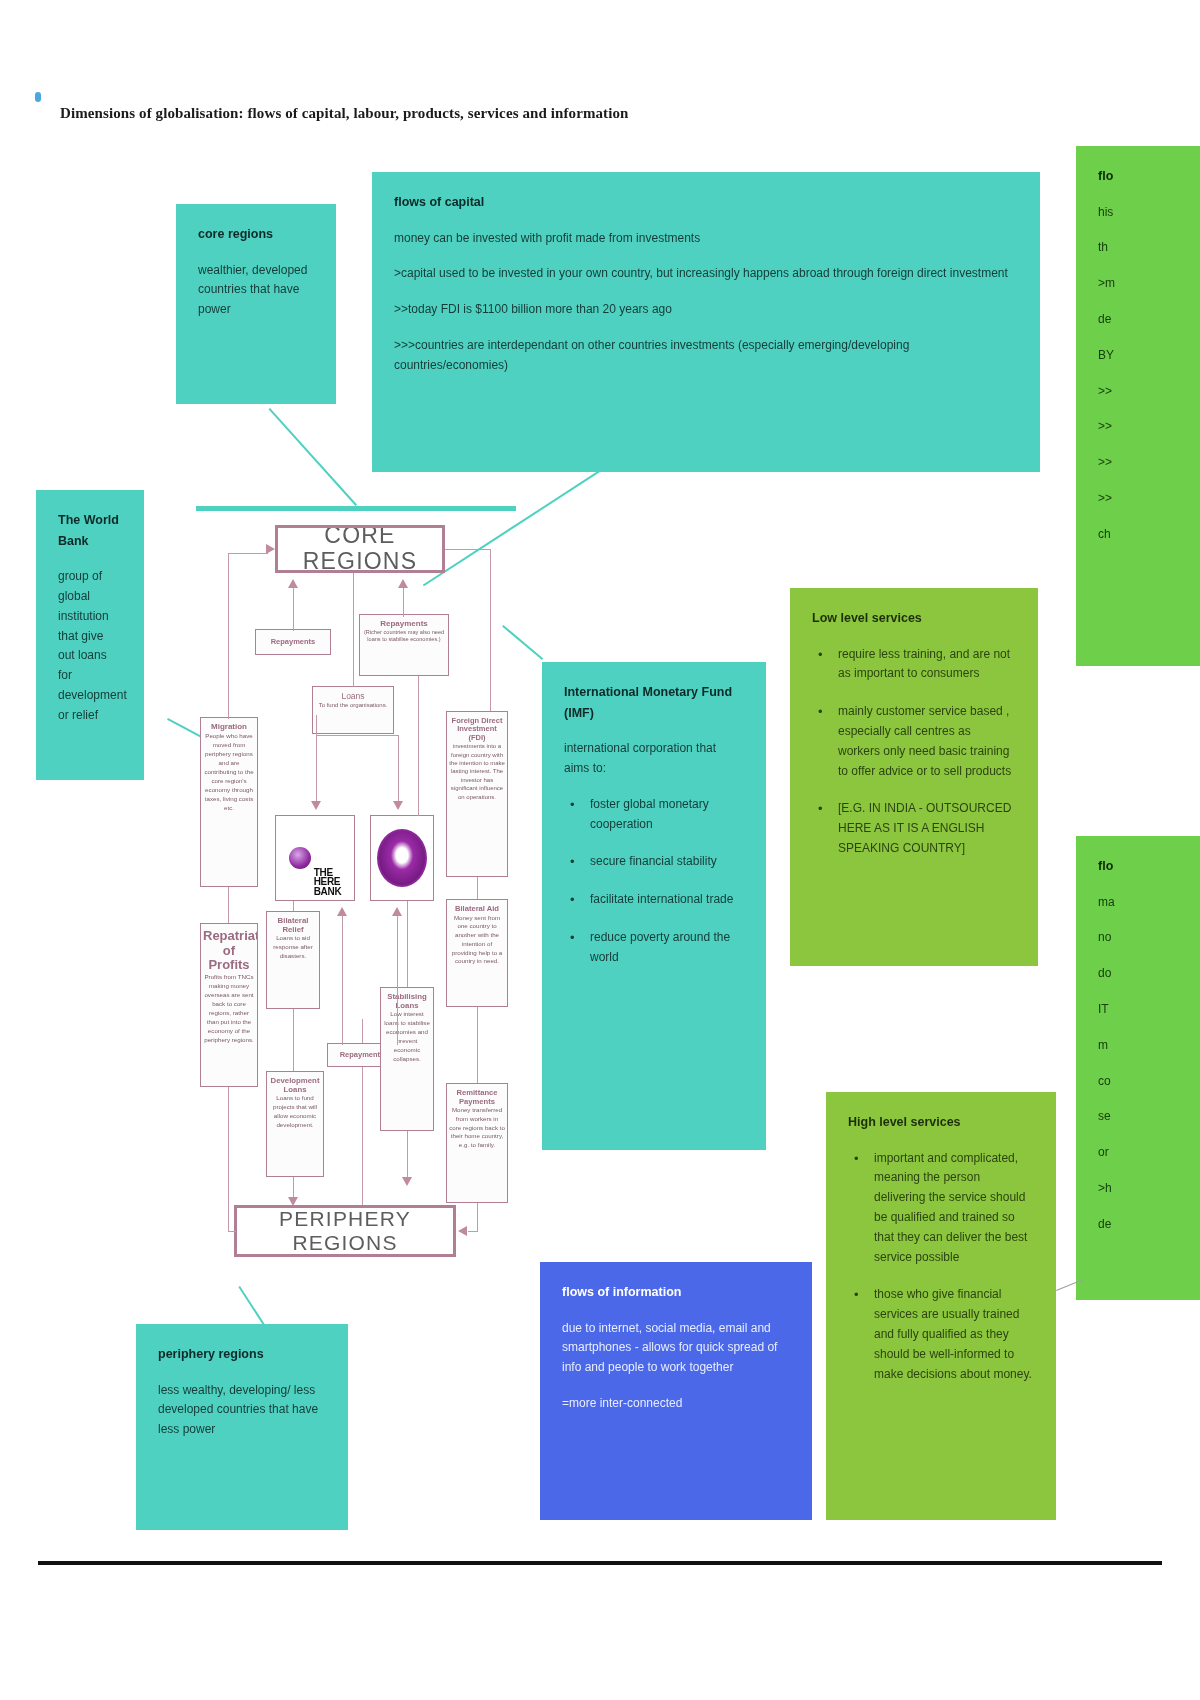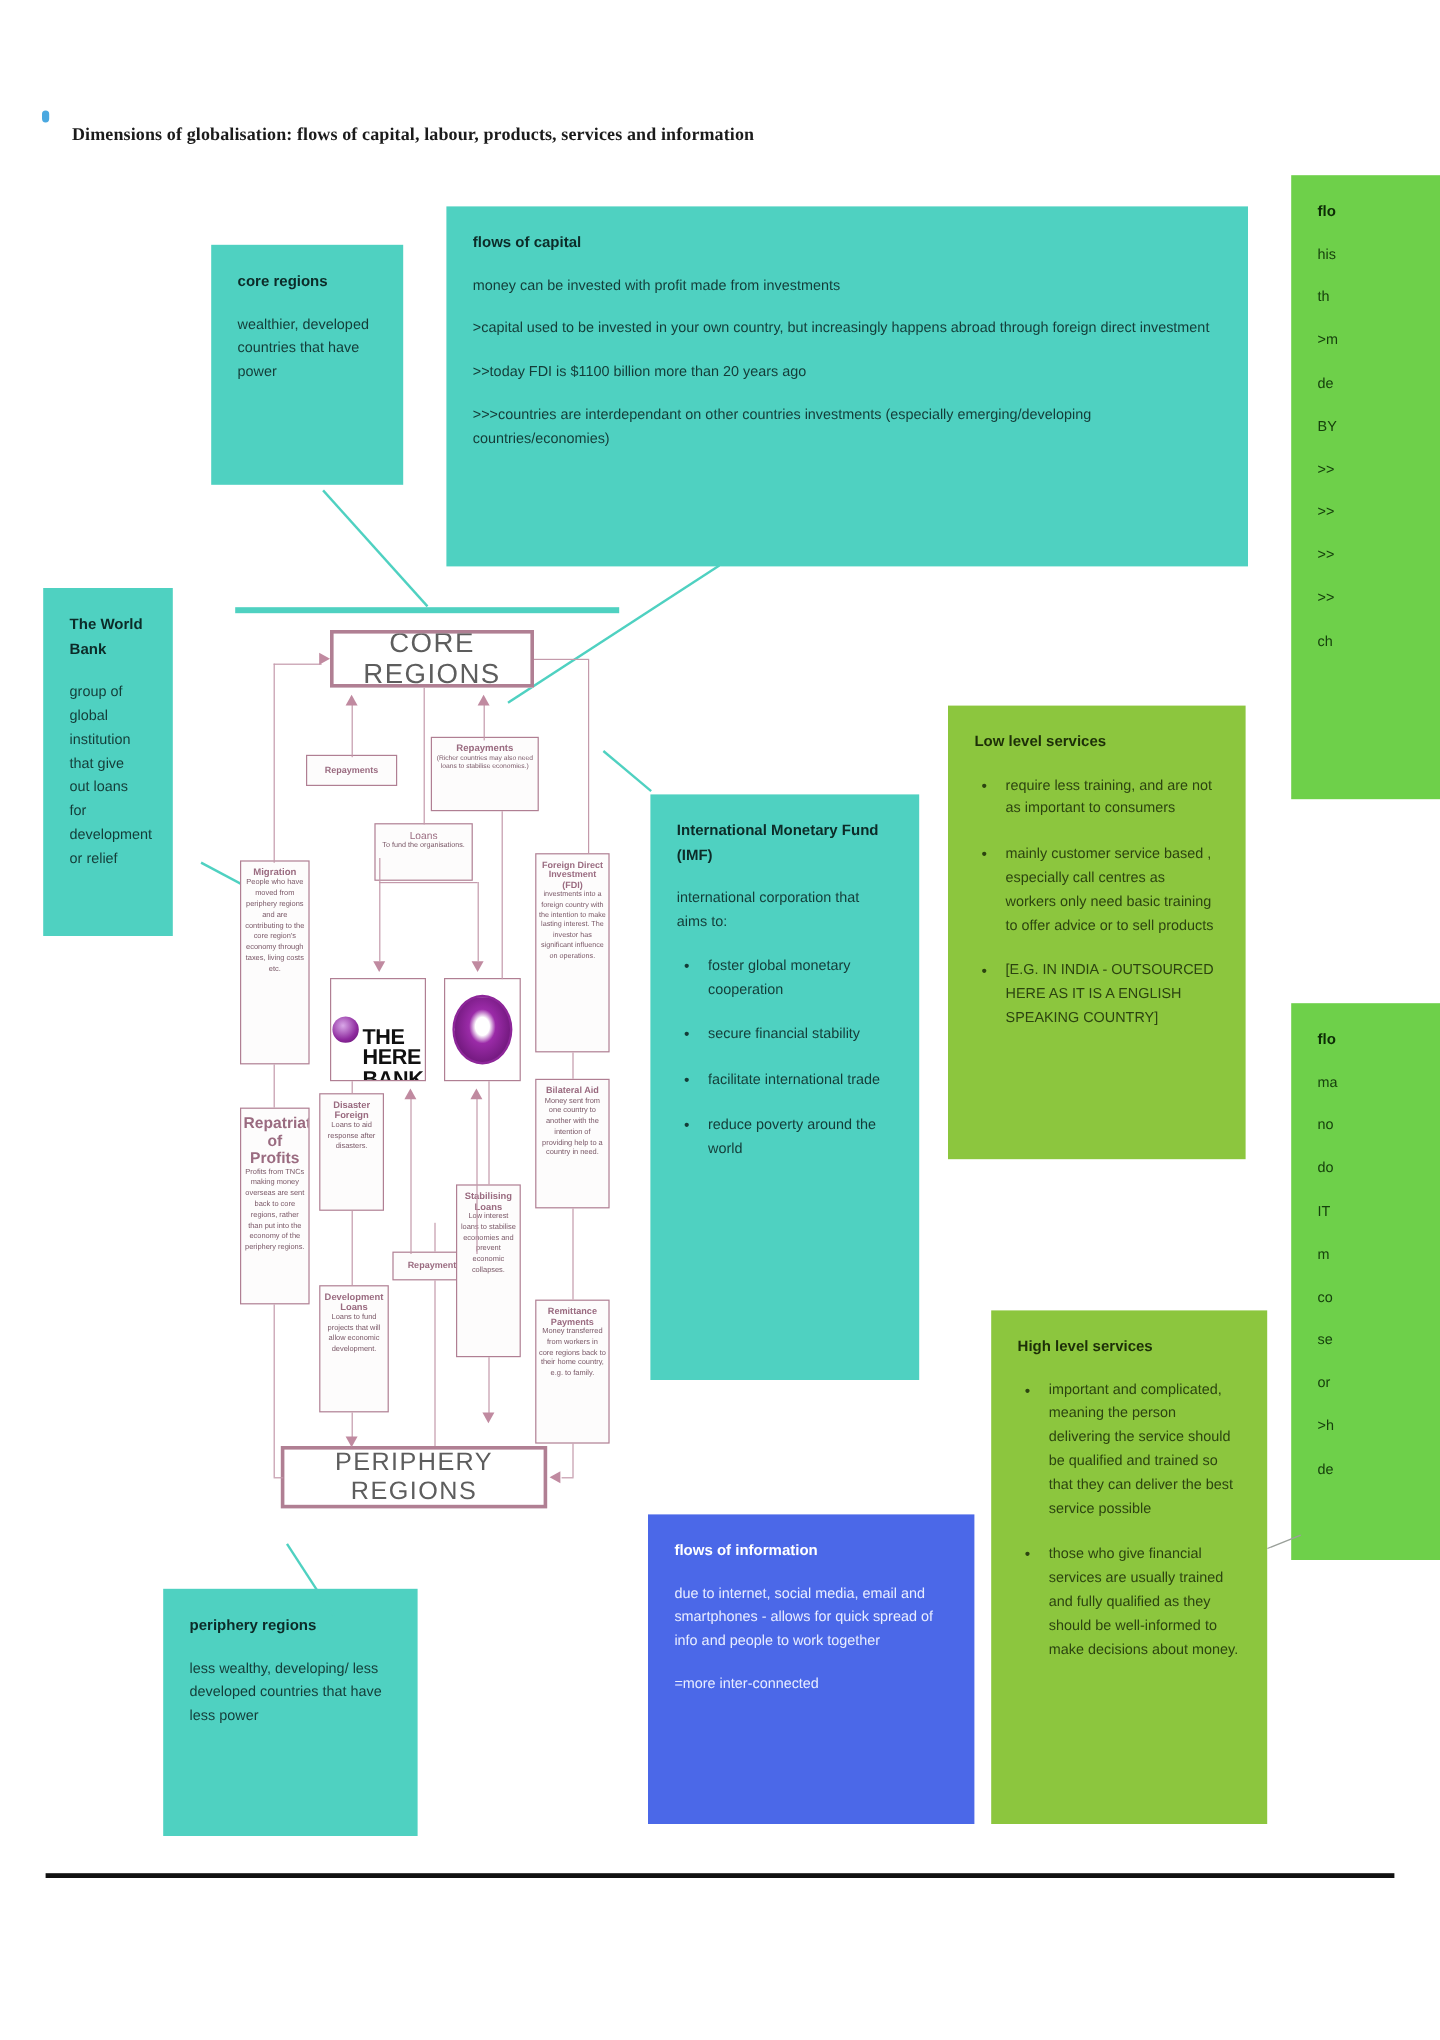--- a/index.html
+++ b/index.html
@@ -136,21 +136,21 @@
   }
   .arrow-up    { border-left: 5px solid transparent; border-right: 5px solid transparent; border-bottom: 9px solid #c08aa0; }
   .arrow-down  { border-left: 5px solid transparent; border-right: 5px solid transparent; border-top: 9px solid #c08aa0; }
   .arrow-right { border-top: 5px solid transparent; border-bottom: 5px solid transparent; border-left: 9px solid #c08aa0; }
   .arrow-left  { border-top: 5px solid transparent; border-bottom: 5px solid transparent; border-right: 9px solid #c08aa0; }
 
   
   .wb-logo { display: flex; align-items: center; gap: 3px; }
   .wb-mark { width: 22px; height: 22px; border-radius: 50%;
              background: radial-gradient(circle at 40% 35%, #d9a8e8 0%, #8e2a9e 60%, #5d1069 100%); }
-  .wb-text { font-size: 18px; font-weight: bold; color: #101010; line-height: 0.95; text-align: left; letter-spacing: -0.3px; margin-top: 48px; }
+  .wb-text { font-size: 10px; font-weight: bold; color: #101010; line-height: 0.95; text-align: left; letter-spacing: -0.3px; margin-top: 48px; }
   .imf-mark {
     width: 50px; height: 58px; border-radius: 50%;
     background: radial-gradient(ellipse at 50% 45%, #ffffff 18%, #9b2ba8 34%, #741a80 72%, #4d0d57 100%);
     border: 2px solid #8d2699;
   }
 
   
   #bottom-bar {
     position: absolute; left: 38px; top: 1561px;
     width: 1124px; height: 4px; background: #111111;
@@ -311,21 +311,21 @@
     <div class="dbox logo-box" style="left:180px; top:300px; width:64px; height:86px;">
       <div class="imf-mark"></div>
     </div>
 
     <div class="dbox" style="left:10px; top:408px; width:58px; height:164px; padding-top:5px;">
       <span class="bt" style="font-size:13px;">Repatriation of Profits</span>
       <span class="bd" style="font-size:6.2px; line-height:1.45;">Profits from TNCs making money overseas are sent back to core regions, rather than put into the economy of the periphery regions.</span>
     </div>
 
     <div class="dbox" style="left:76px; top:396px; width:54px; height:98px; padding-top:5px;">
-      <span class="bt" style="font-size:7.8px;">Disaster Foreign</span>
+      <span class="bt" style="font-size:7.8px;">Bilateral Relief</span>
       <span class="bd" style="font-size:6.2px; line-height:1.45;">Loans to aid response after disasters.</span>
     </div>
 
     <div class="dbox" style="left:76px; top:556px; width:58px; height:106px; padding-top:5px;">
       <span class="bt" style="font-size:7.8px;">Development Loans</span>
       <span class="bd" style="font-size:6.2px; line-height:1.45;">Loans to fund projects that will allow economic development.</span>
     </div>
 
     <div class="dbox" style="left:137px; top:528px; width:70px; height:24px; display:flex; align-items:center; justify-content:center;">
       <span class="bt" style="font-size:7.5px;">Repayments</span>

